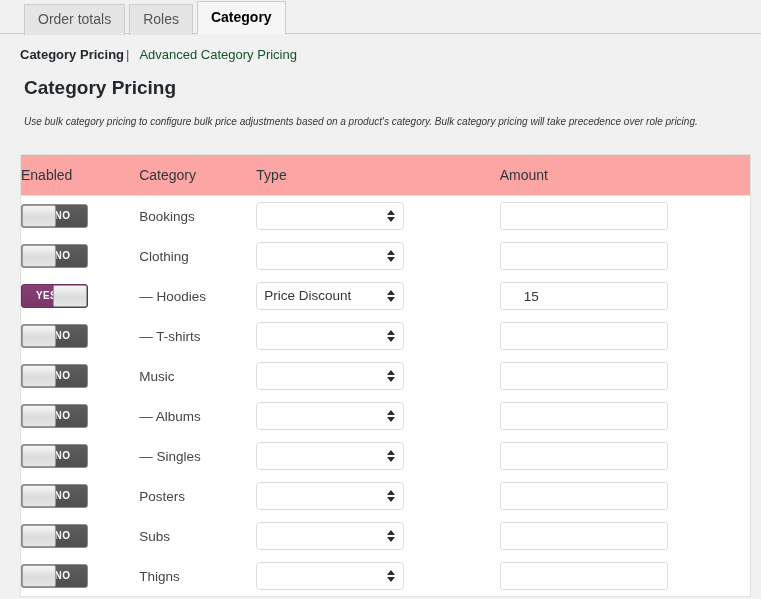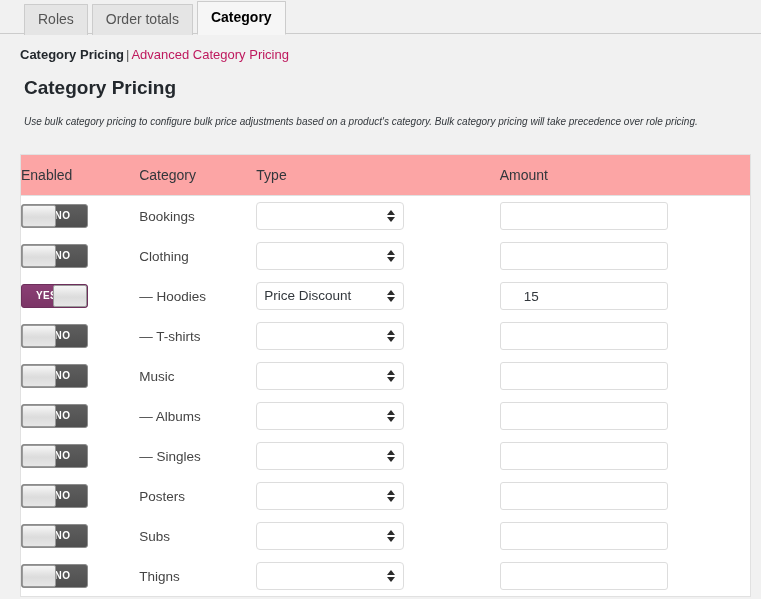--- a/index.html
+++ b/index.html
@@ -67,22 +67,23 @@
   }
   .subnav .current {
     font-weight: bold;
     color: #23282d;
   }
   .subnav .sep {
     color: #555;
     padding: 0 2px;
   }
   .subnav a {
-    color: #be185d;
+    color: #14532d;
     text-decoration: none;
+    margin-left: 8px;
   }
 
   h1.page-title {
     font-size: 19px;
     font-weight: bold;
     line-height: 24px;
     color: #23282d;
     margin: 11px 0 12px 4px;
     padding: 0;
   }
@@ -260,22 +261,22 @@
     font-size: 13.5px;
     color: #32373c;
     outline: none;
   }
 </style>
 </head>
 <body>
 
 <div class="tab-bar">
   <div class="tabs" id="tab-list">
+      <div class="tab">Order totals</div>
       <div class="tab">Roles</div>
-      <div class="tab">Order totals</div>
       <div class="tab active">Category</div>
     </div>
 </div>
 
 <div class="content">
 
   <div class="subnav">
     <span class="current">Category Pricing</span><span class="sep">|</span><a href="#">Advanced Category Pricing</a>
   </div>
 

